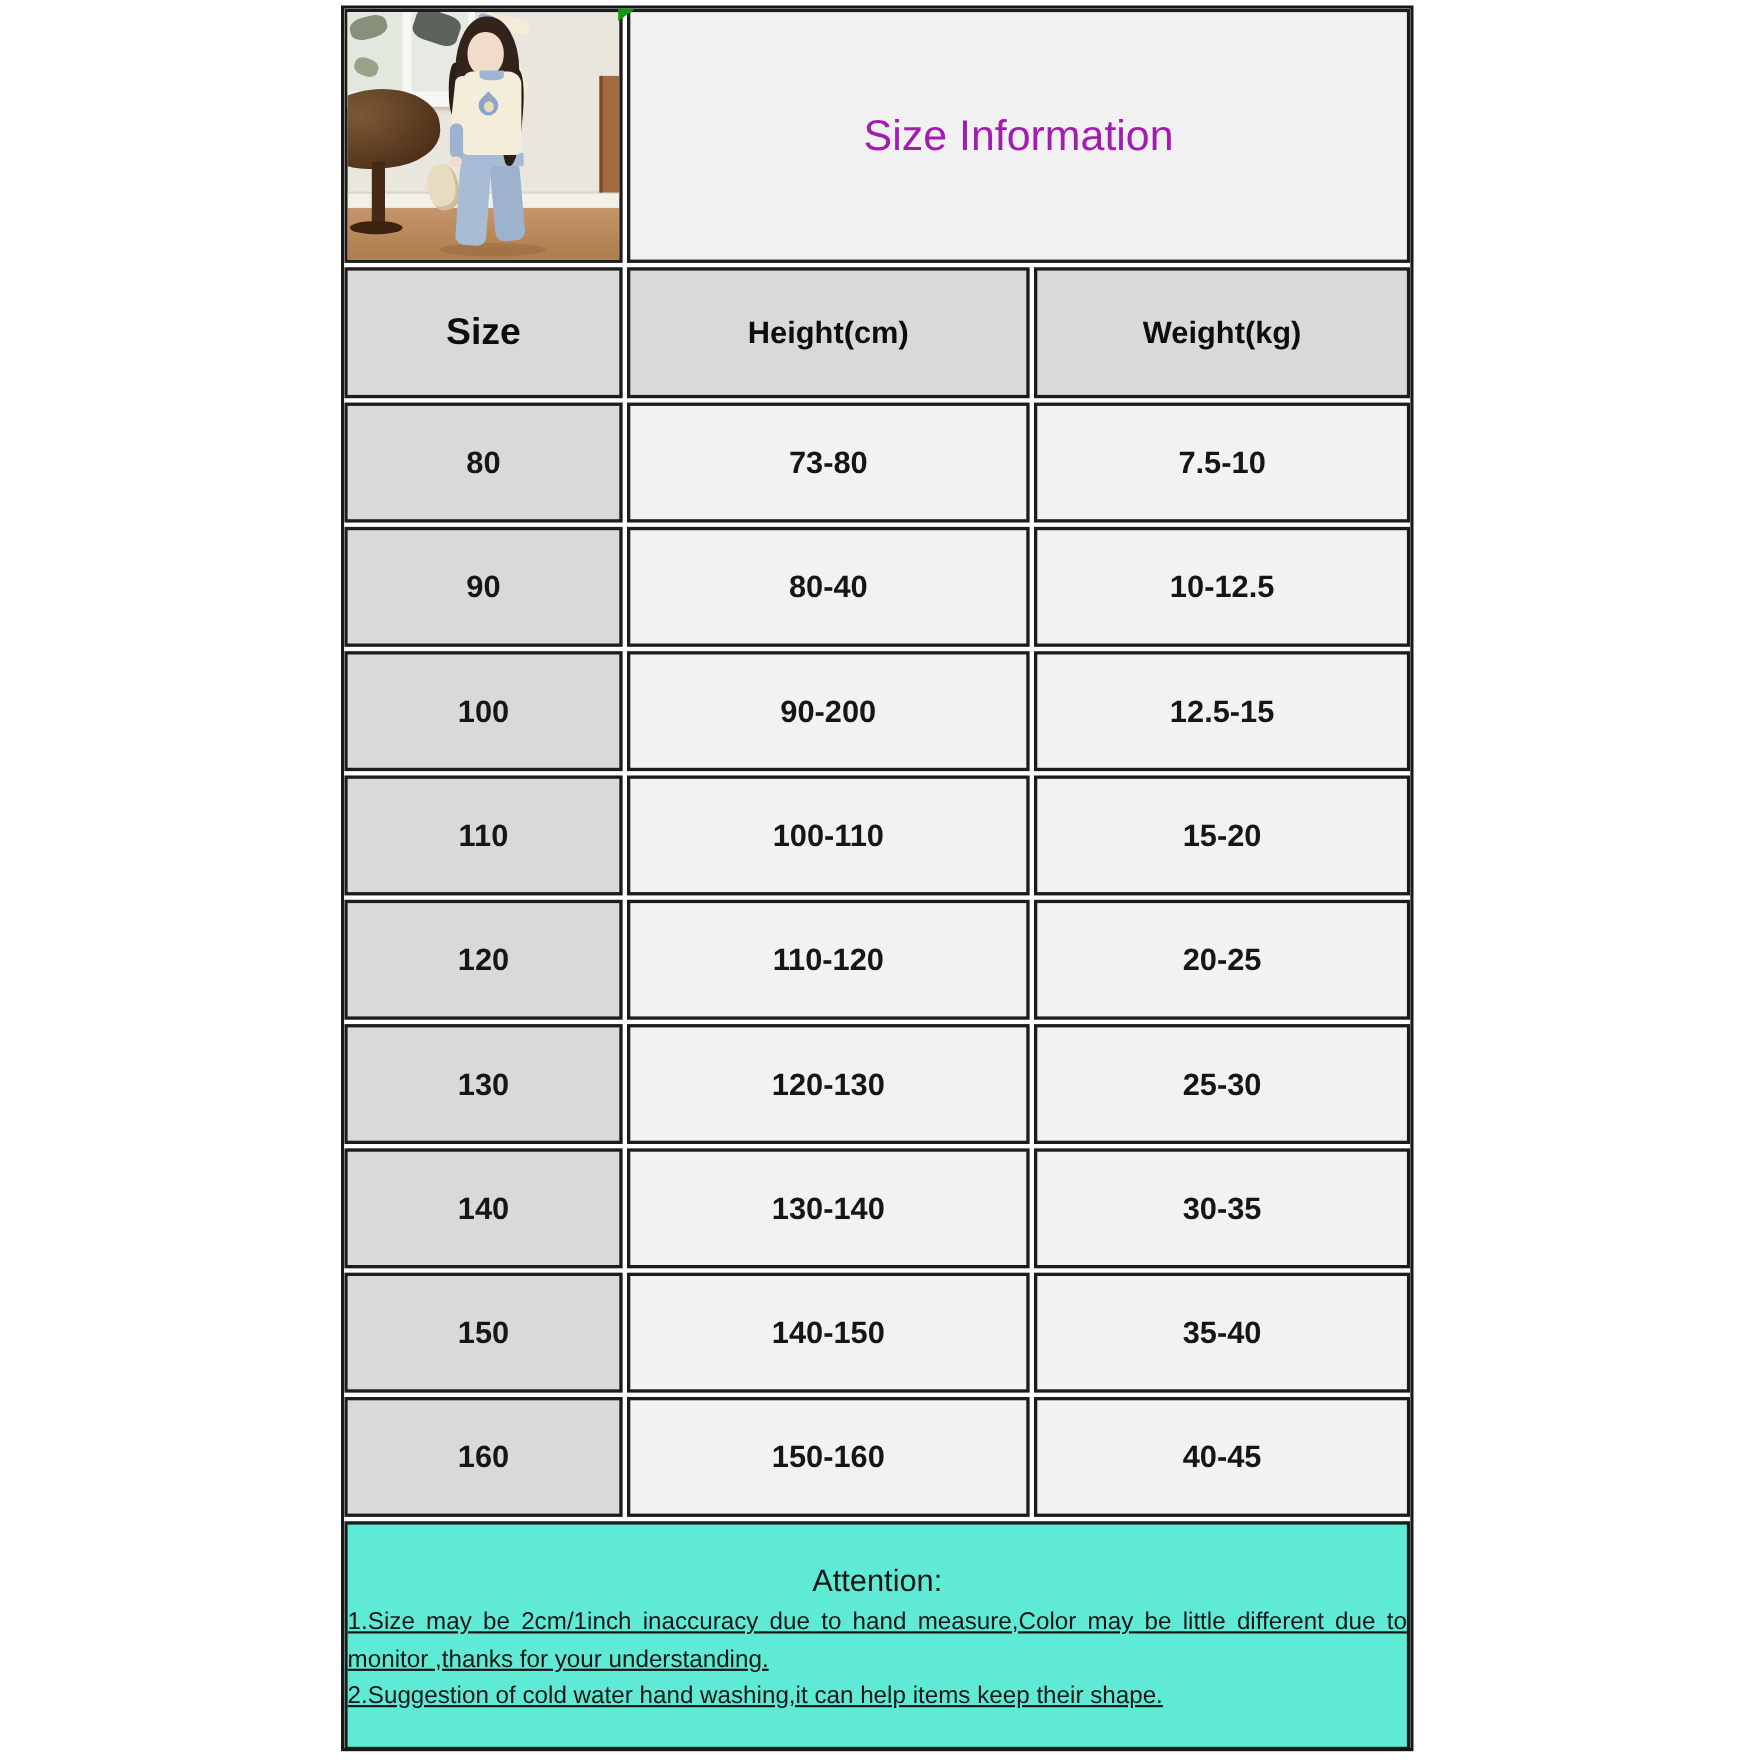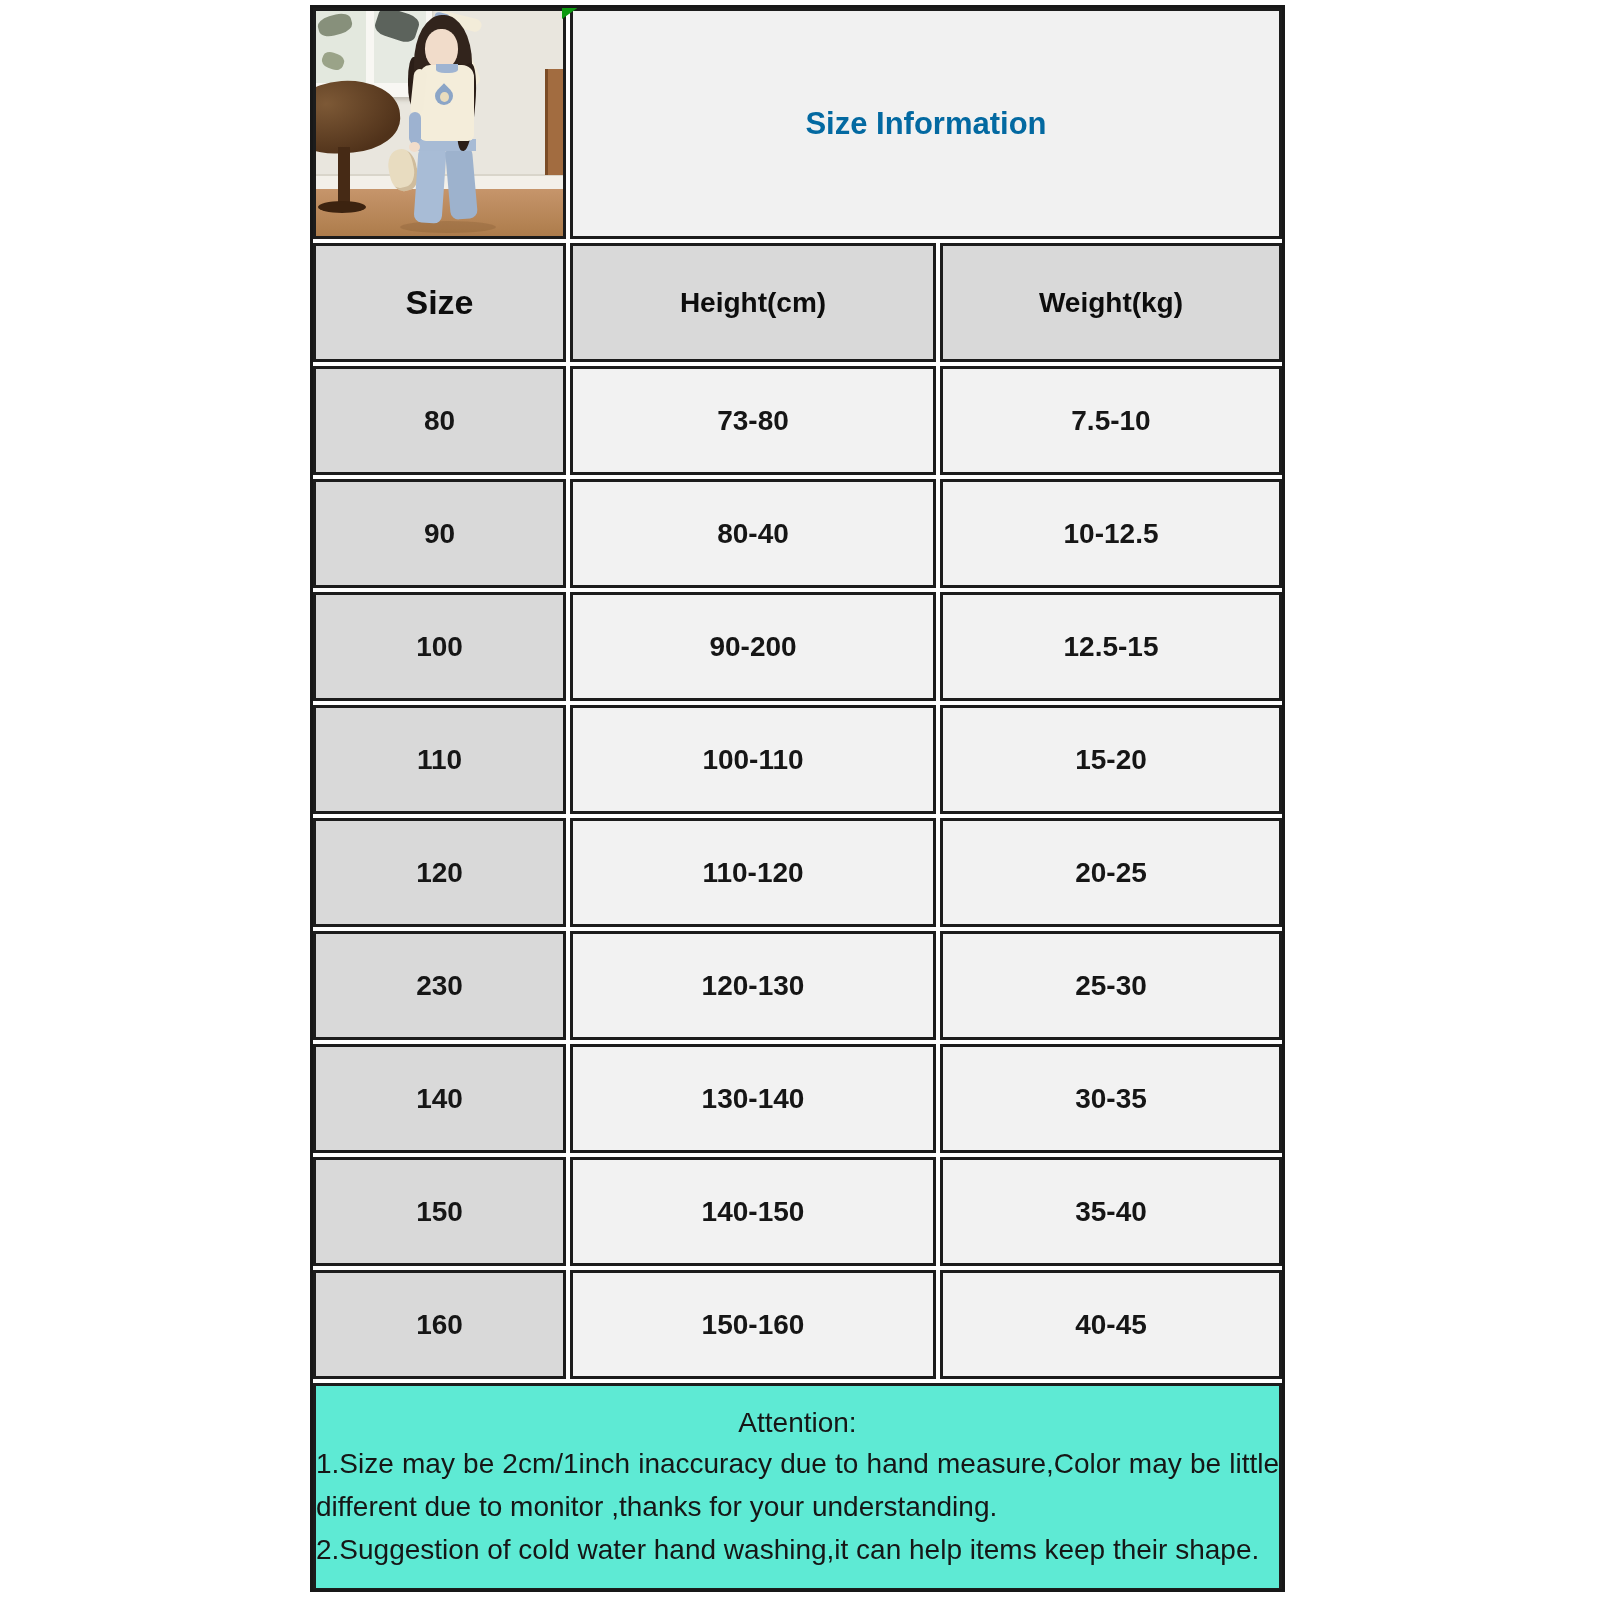--- a/index.html
+++ b/index.html
@@ -28,32 +28,32 @@
     background: #ffffff;
   }
   table.sheet td, table.sheet th {
     border: 3px solid #1c1c1c;
     vertical-align: middle;
     text-align: center;
     padding: 0;
     overflow: hidden;
   }
   td.photo-cell { height: 225px; position: relative; background: #e9e6de; }
-  td.title-cell { height: 225px; background: #f1f1f1; font-weight: bold; font-size: 31px; color: #0369a1; }
+  td.title-cell { height: 225px; background: #f1f1f1; font-weight: normal; font-size: 39px; color: #a21caf; }
   th.head-cell { height: 113px; background: #d9d9d9; font-weight: bold; font-size: 28px; color: #0d0d0d; }
   th.head-size { font-size: 34px; }
   td.data-cell { height: 103px; background: #f2f2f2; font-weight: bold; font-size: 28px; }
   td.size-cell { background: #d9d9d9; }
   td.attention-cell {
     height: 202px; background: #5eead4;
     text-align: left; vertical-align: top;
     padding: 6px 12px 0 10px;
   }
   .attn-label { font-size: 28px; line-height: 1.45; margin: 0; }
-  .attn-note { font-size: 28px; line-height: 1.52; margin: 0; text-align: justify; }
+  .attn-note { font-size: 22px; line-height: 1.52; margin: 0; text-align: justify; text-decoration: underline; }
   .green-corner {
     position: absolute; left: 249px; top: -4px; z-index: 6;
     width: 0; height: 0;
     border-top: 15px solid #0c9a10;
     border-right: 21px solid transparent;
   }
 
   
   .scene, .scene div { position: absolute; }
   .scene { left: 0; top: 0; width: 100%; height: 100%; overflow: hidden; }
@@ -170,21 +170,21 @@
       <td class="data-cell size-cell">110</td>
       <td class="data-cell">100-110</td>
       <td class="data-cell">15-20</td>
     </tr>
     <tr>
       <td class="data-cell size-cell">120</td>
       <td class="data-cell">110-120</td>
       <td class="data-cell">20-25</td>
     </tr>
     <tr>
-      <td class="data-cell size-cell">230</td>
+      <td class="data-cell size-cell">130</td>
       <td class="data-cell">120-130</td>
       <td class="data-cell">25-30</td>
     </tr>
     <tr>
       <td class="data-cell size-cell">140</td>
       <td class="data-cell">130-140</td>
       <td class="data-cell">30-35</td>
     </tr>
     <tr>
       <td class="data-cell size-cell">150</td>

